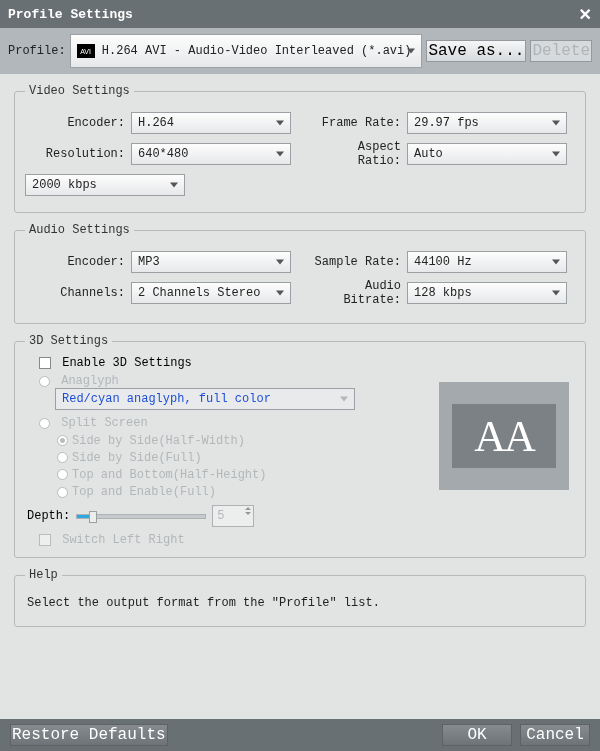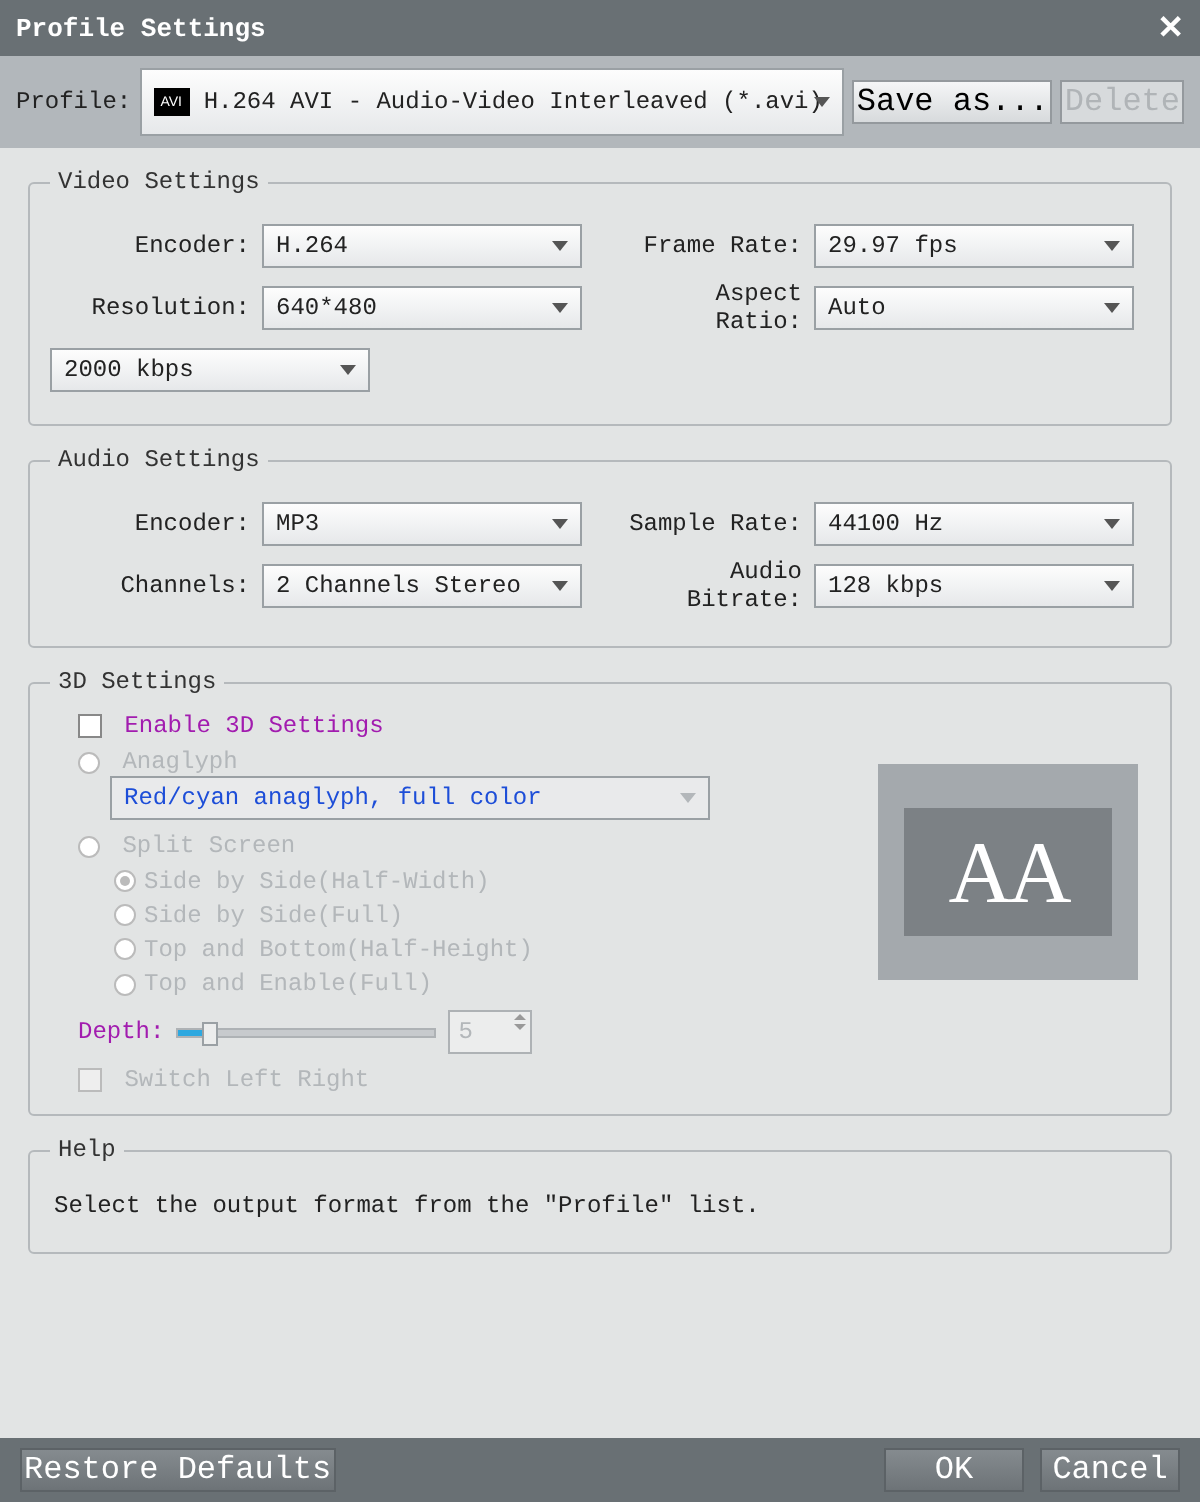--- a/index.html
+++ b/index.html
@@ -104,21 +104,21 @@
 }
 .combo .arrow-down { right: 6px; }
 
 .check { display: inline-block; width: 12px; height: 12px; border: 1px solid #888; background: #fff; vertical-align: middle; margin-right: 4px; }
 .check.disabled { border-color: #bbb; background: #eee; }
 .radio { display: inline-block; width: 11px; height: 11px; border: 1px solid #888; border-radius: 50%; background: #fff; vertical-align: middle; margin-right: 4px; }
 .radio.disabled { border-color: #bbb; }
 .radio .dot { width: 5px; height: 5px; background: #bbb; border-radius: 50%; margin: 2px; display: none; }
 .radio.checked .dot { display: block; }
 .d-label { color: #b3b7ba; vertical-align: middle; }
-.d-label.enabled { color: #a21caf; }
+.d-label.enabled { color: #000000; }
 .sub-opts { margin-left: 32px; }
 .sub-opts .opt { margin: 3px 0; }
 .combo.disabled { background: #e9eaeb; color: #1d4ed8; cursor: default; }
 .combo.disabled .arrow-down { border-top-color: #b3b7ba; }
 .combo.wide { width: 300px; margin-left: 30px; }
 
 .three-d-flex { display: flex; }
 .three-d-left { flex: 1; }
 .preview {
   width: 130px; height: 108px; background: #a4a9ad;
@@ -278,21 +278,21 @@
           <div style="margin:6px 0 0 14px;">
             <span class="radio disabled"></span>
             <span class="d-label">Split Screen</span>
           </div>
           <div class="sub-opts">
             <div class="opt"><span class="radio disabled checked"><span class="dot"></span></span><span class="d-label">Side by Side(Half-Width)</span></div>
             <div class="opt"><span class="radio disabled"></span><span class="d-label">Side by Side(Full)</span></div>
             <div class="opt"><span class="radio disabled"></span><span class="d-label">Top and Bottom(Half-Height)</span></div>
             <div class="opt"><span class="radio disabled"></span><span class="d-label">Top and Enable(Full)</span></div>
           </div>
-          <div class="depth-row" style="margin-left:14px;">
+          <div class="depth-row" style="margin-left:2px;">
             <span class="d-label enabled">Depth:</span>
             <div class="slider-track">
               <div class="slider-fill"></div>
               <div class="slider-thumb"></div>
             </div>
             <div class="spinner">
               <span>5</span>
               <div class="spin-arrows">
                   <span class="up"></span>
                   <span class="dn"></span>

